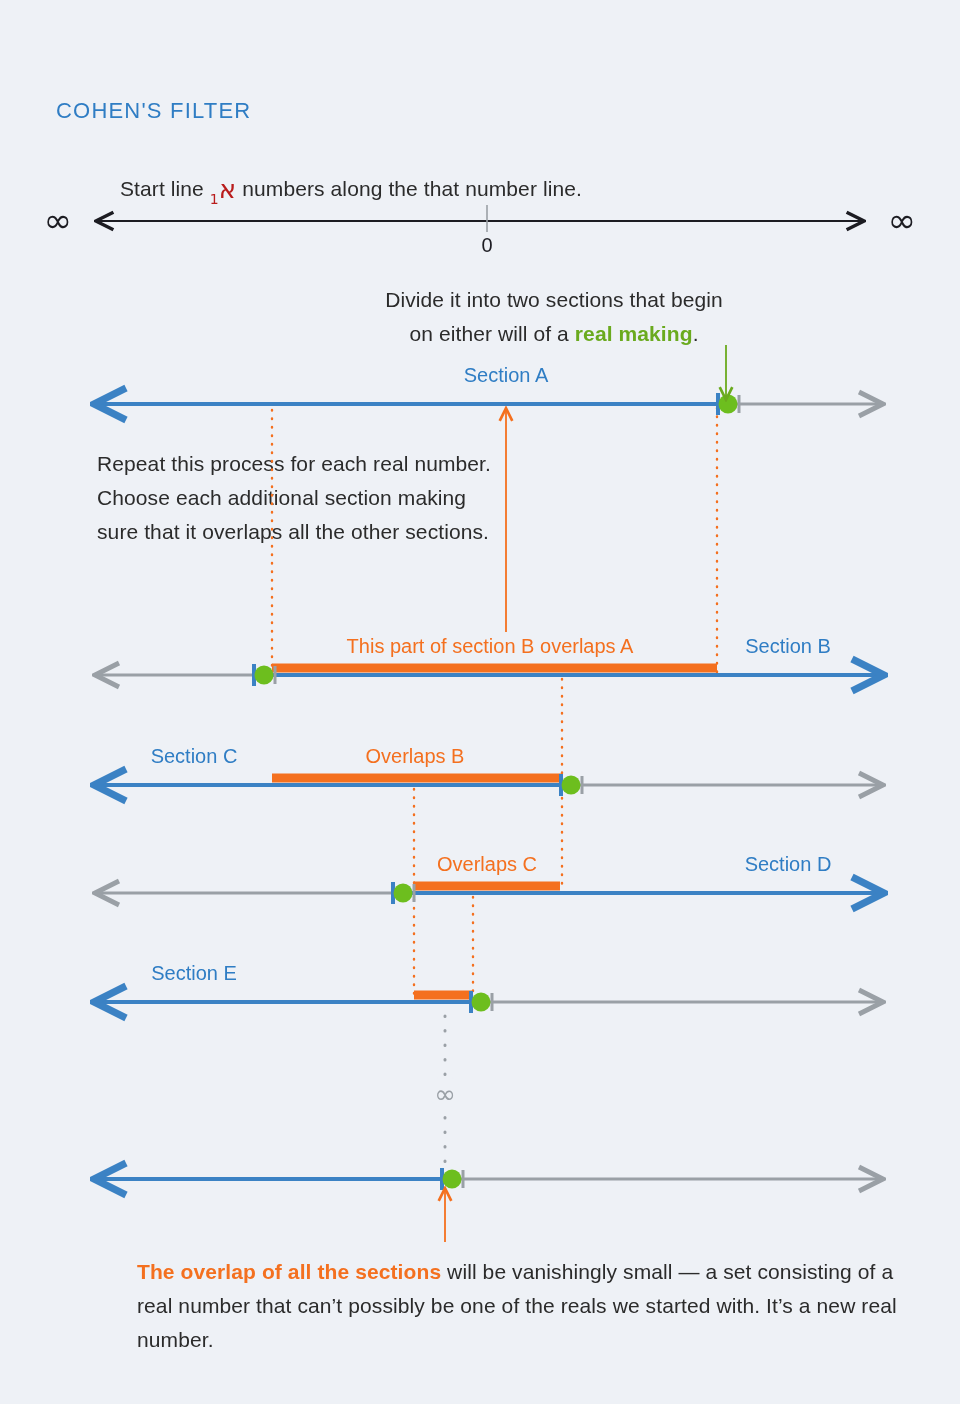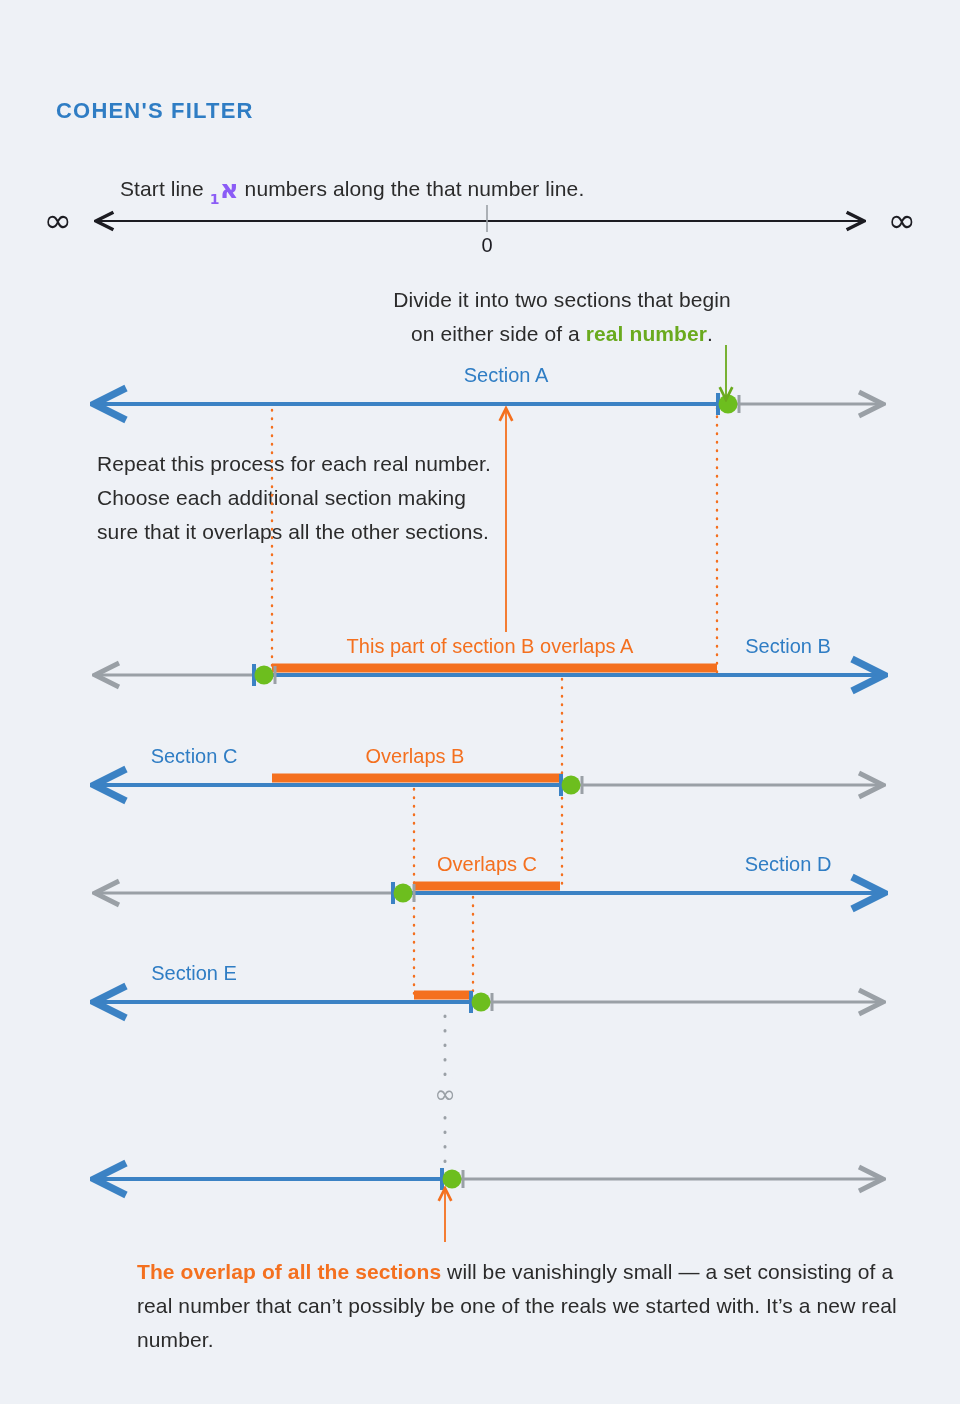--- a/index.html
+++ b/index.html
@@ -18,58 +18,58 @@
     position: absolute;
     left: 0; top: 0;
     width: 960px;
     height: 1404px;
   }
   .title {
     position: absolute;
     left: 56px;
     top: 98px;
     font-size: 22px;
-    font-weight: bold;
+    font-weight: normal;
     letter-spacing: 1.2px;
     color: #2f7dc4;
   }
   .caption {
     position: absolute;
     font-size: 21px;
     color: #2b2b2b;
     line-height: 1.62;
     letter-spacing: .1px;
   }
   .cap-top {
     left: 120px;
     top: 166px;
     width: 720px;
     text-align: left;
   }
   .cap-divide {
-    left: 300px;
+    left: 292px;
     top: 283px;
     width: 524px;
     text-align: center;
   }
   .cap-repeat {
     left: 97px;
     top: 447px;
     width: 400px;
   }
   .cap-bottom {
     left: 137px;
     top: 1255px;
     width: 760px;
   }
   .green-bold { color: #6aaa1e; font-weight: bold; }
   .orange-bold { color: #f4701f; font-weight: bold; }
   .aleph {
-    color: #8b5cf6;
-    font-weight: bold;
+    color: #b91c1c;
+    font-weight: normal;
     font-size: 26px;
     font-family: "DejaVu Sans", sans-serif;
     position: relative;
     top: 2px;
   }
   .aleph sub { font-size: 14px; }
   svg { position: absolute; left: 0; top: 0; }
   text { font-family: "Liberation Sans", sans-serif; }
   .lbl-blue { fill: #2f7dc4; font-size: 20px; }
   .lbl-orange { fill: #f4701f; font-size: 20px; }
@@ -83,21 +83,21 @@
 <div id="stage">
 
   <div class="title">COHEN'S FILTER</div>
 
   <div class="caption cap-top">
     <span>Start line </span><span class="aleph"><span>א</span><sub>1</sub></span><span> numbers along the that number line.</span>
   </div>
 
   <div class="caption cap-divide">
     <div>Divide it into two sections that begin</div>
-    <div><span>on either side of a </span><span class="green-bold">real number</span><span>.</span></div>
+    <div><span>on either will of a </span><span class="green-bold">real making</span><span>.</span></div>
   </div>
 
   <div class="caption cap-bottom">
     <span class="orange-bold">The overlap of all the sections</span><span> will be vanishingly small — a set consisting of a real number that can’t possibly be one of the reals we started with. It’s a new real number.</span>
   </div>
 
   <div class="caption cap-repeat">Repeat this process for each real number. Choose each additional section making sure that it overlaps all the other sections.</div>
 
   <svg id="diagram" width="960" height="1404" viewBox="0 0 960 1404">
     <defs>

